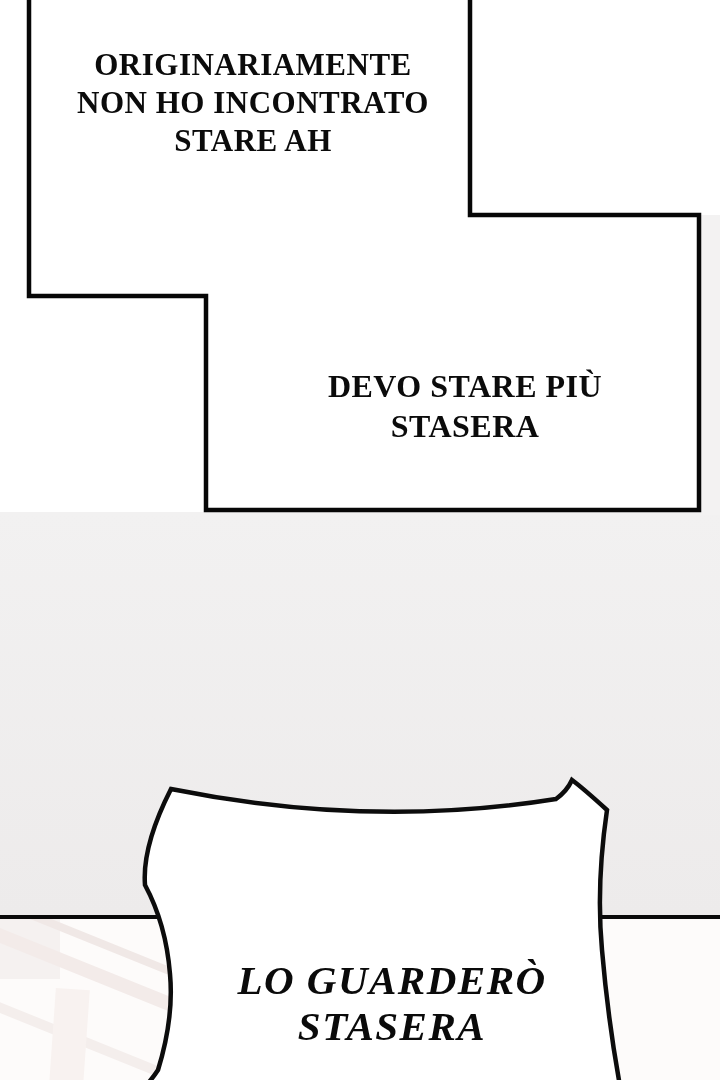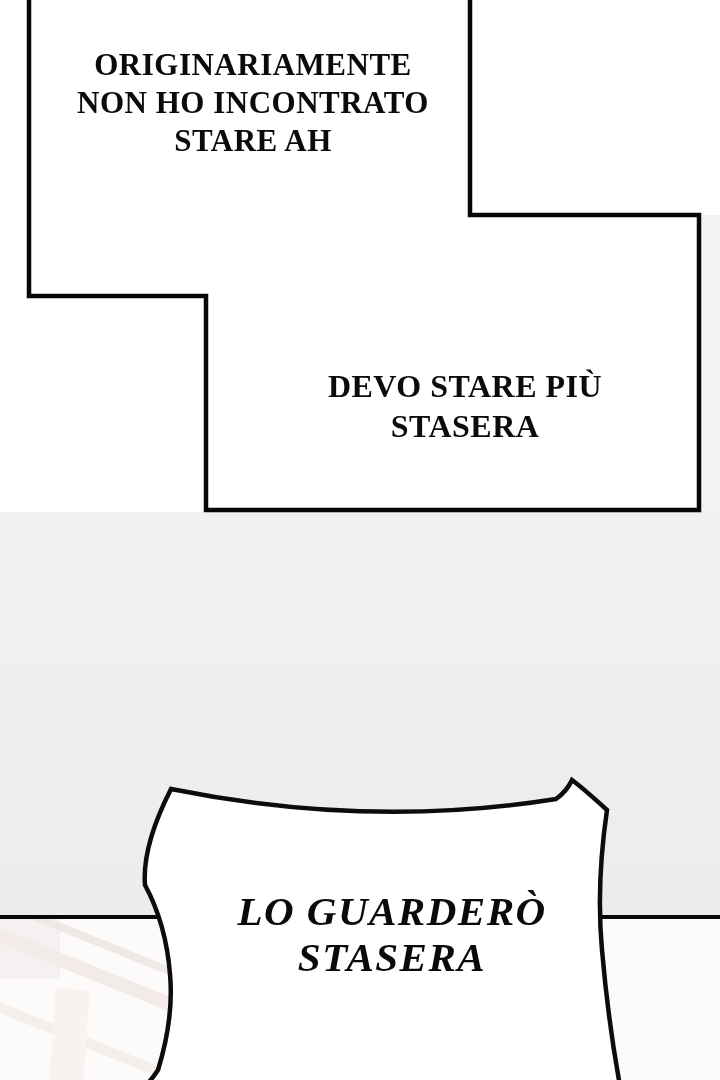--- a/index.html
+++ b/index.html
@@ -57,21 +57,21 @@
   }
   
   .art { position: absolute; }
   .art-diag-1 { left: -30px; top: 28px; width: 300px; height: 8px;  background: #f0e8e6; transform: rotate(22deg); }
   .art-diag-2 { left: -40px; top: 58px; width: 320px; height: 14px; background: #f3ebe9; transform: rotate(22deg); }
   .art-diag-3 { left: -60px; top: 120px; width: 300px; height: 10px; background: #f4eeec; transform: rotate(22deg); }
   .art-vert-1 { left: 52px;  top: 70px; width: 34px; height: 110px; background: #f8f2f0; transform: rotate(4deg); }
   .art-wash   { left: 0px;   top: 0px;  width: 60px; height: 60px;  background: #f5f1f0; }
   .bubble-text {
     position: absolute;
-    left: 192px; top: 888px;
+    left: 192px; top: 957px;
     width: 400px;
     text-align: center;
     color: #0a0a0a;
     font-weight: 700;
     font-style: italic;
     font-size: 41px;
     line-height: 46px;
     letter-spacing: 1.5px;
     z-index: 6;
   }

